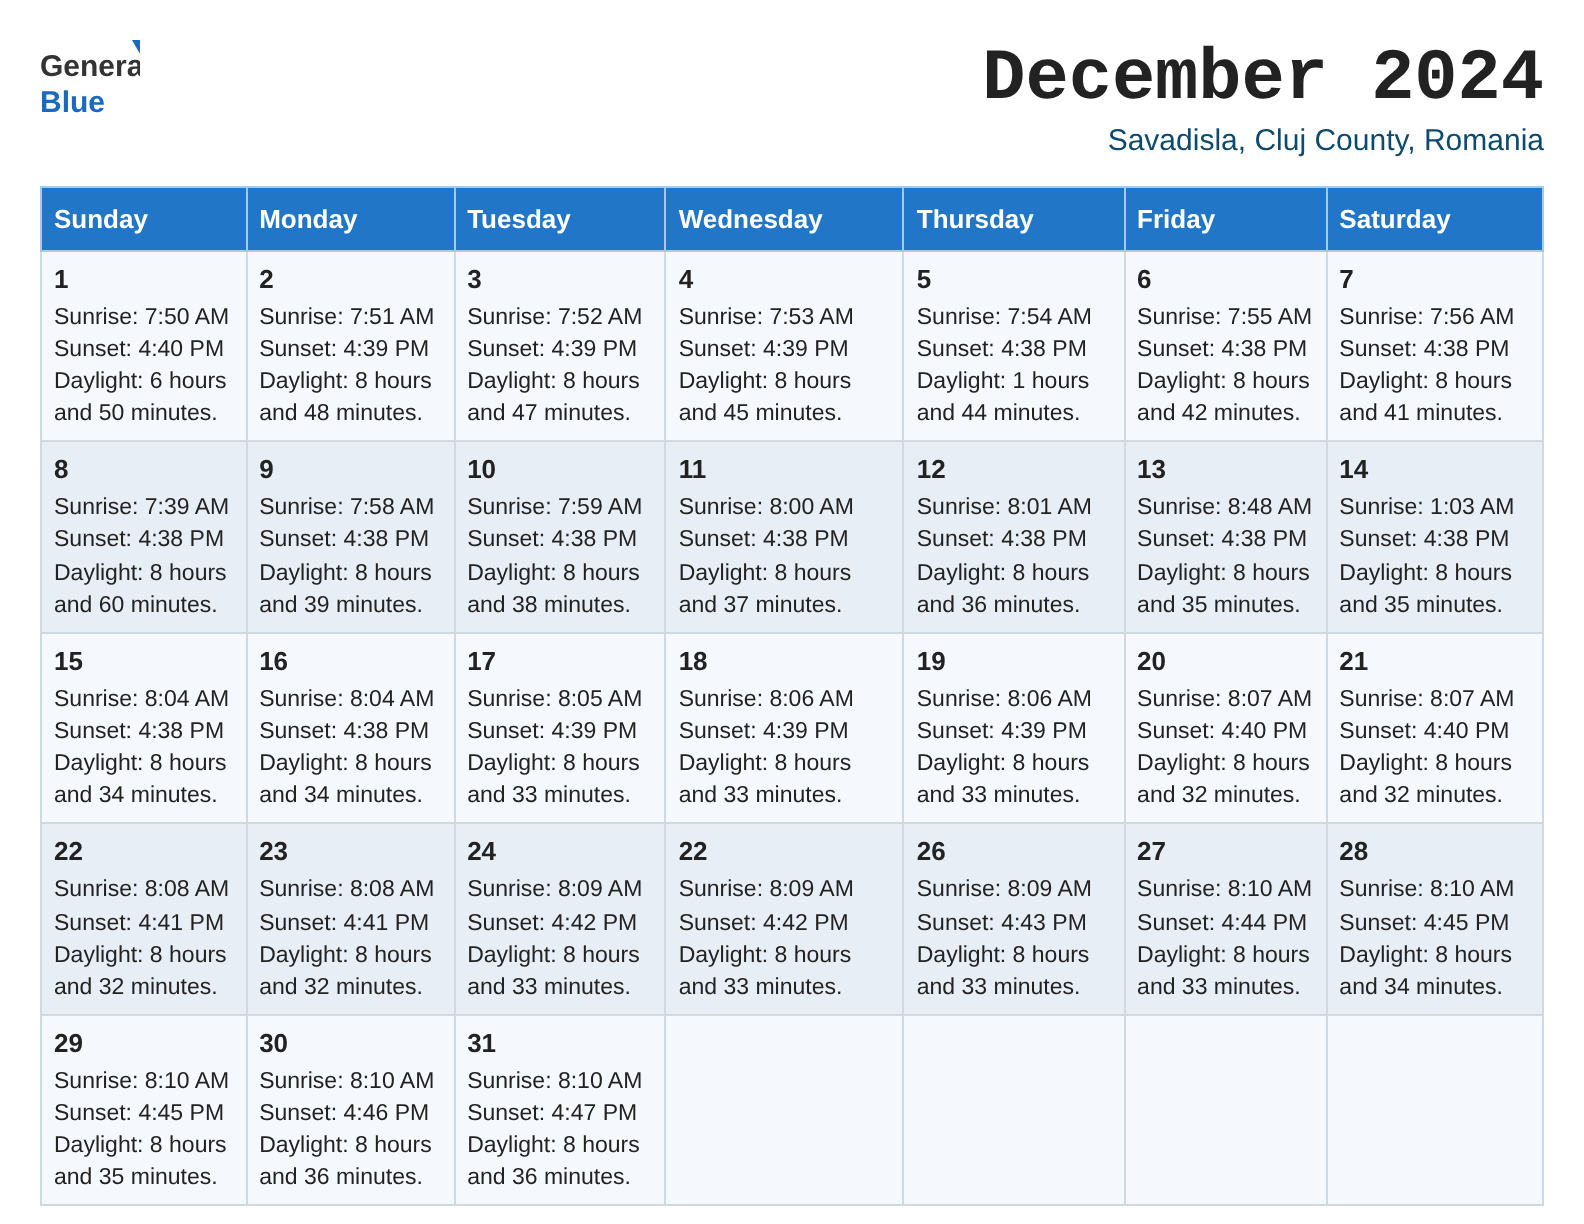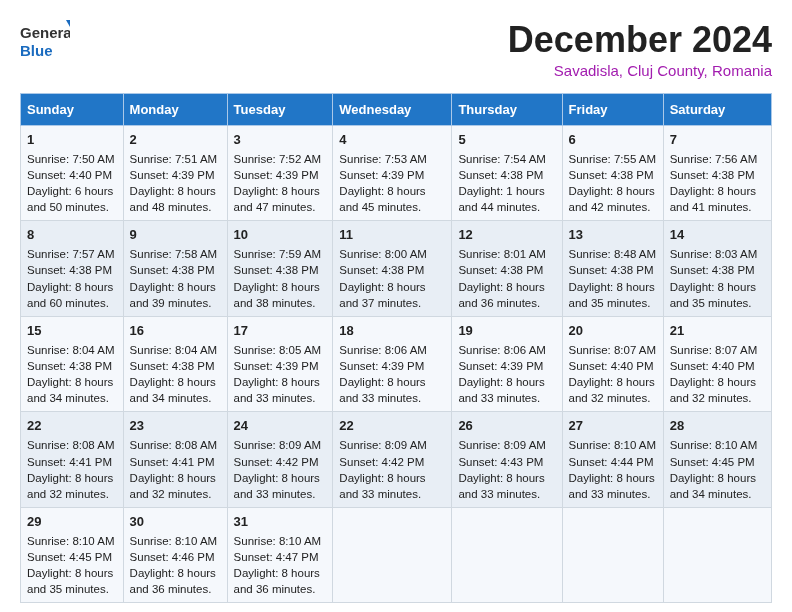--- a/index.html
+++ b/index.html
@@ -22,24 +22,25 @@
       gap: 4px;
     }
     .title-block {
       text-align: right;
     }
     .main-title {
       font-size: 36px;
       font-weight: bold;
       color: #222;
       line-height: 1.1;
+      font-family: Liberation Mono, monospace;
     }
     .subtitle {
       font-size: 15px;
-      color: #a21caf;
+      color: #0c4a6e;
       margin-top: 2px;
     }
     table {
       width: 100%;
       border-collapse: collapse;
       font-size: 11.5px;
       margin-top: 14px;
     }
     thead tr th {
       background-color: #2176c7;
@@ -148,21 +149,21 @@
         <td>
         <span class="day-num">7</span>
         <span>Sunrise: 7:56 AM</span><br>
         <span>Sunset: 4:38 PM</span><br>
         <span>Daylight: 8 hours and 41 minutes.</span>
       </td>
       </tr>
       <tr>
         <td>
         <span class="day-num">8</span>
-        <span>Sunrise: 7:57 AM</span><br>
+        <span>Sunrise: 7:39 AM</span><br>
         <span>Sunset: 4:38 PM</span><br>
         <span>Daylight: 8 hours and 60 minutes.</span>
       </td>
         <td>
         <span class="day-num">9</span>
         <span>Sunrise: 7:58 AM</span><br>
         <span>Sunset: 4:38 PM</span><br>
         <span>Daylight: 8 hours and 39 minutes.</span>
       </td>
         <td>
@@ -184,21 +185,21 @@
         <span>Daylight: 8 hours and 36 minutes.</span>
       </td>
         <td>
         <span class="day-num">13</span>
         <span>Sunrise: 8:48 AM</span><br>
         <span>Sunset: 4:38 PM</span><br>
         <span>Daylight: 8 hours and 35 minutes.</span>
       </td>
         <td>
         <span class="day-num">14</span>
-        <span>Sunrise: 8:03 AM</span><br>
+        <span>Sunrise: 1:03 AM</span><br>
         <span>Sunset: 4:38 PM</span><br>
         <span>Daylight: 8 hours and 35 minutes.</span>
       </td>
       </tr>
       <tr>
         <td>
         <span class="day-num">15</span>
         <span>Sunrise: 8:04 AM</span><br>
         <span>Sunset: 4:38 PM</span><br>
         <span>Daylight: 8 hours and 34 minutes.</span>

